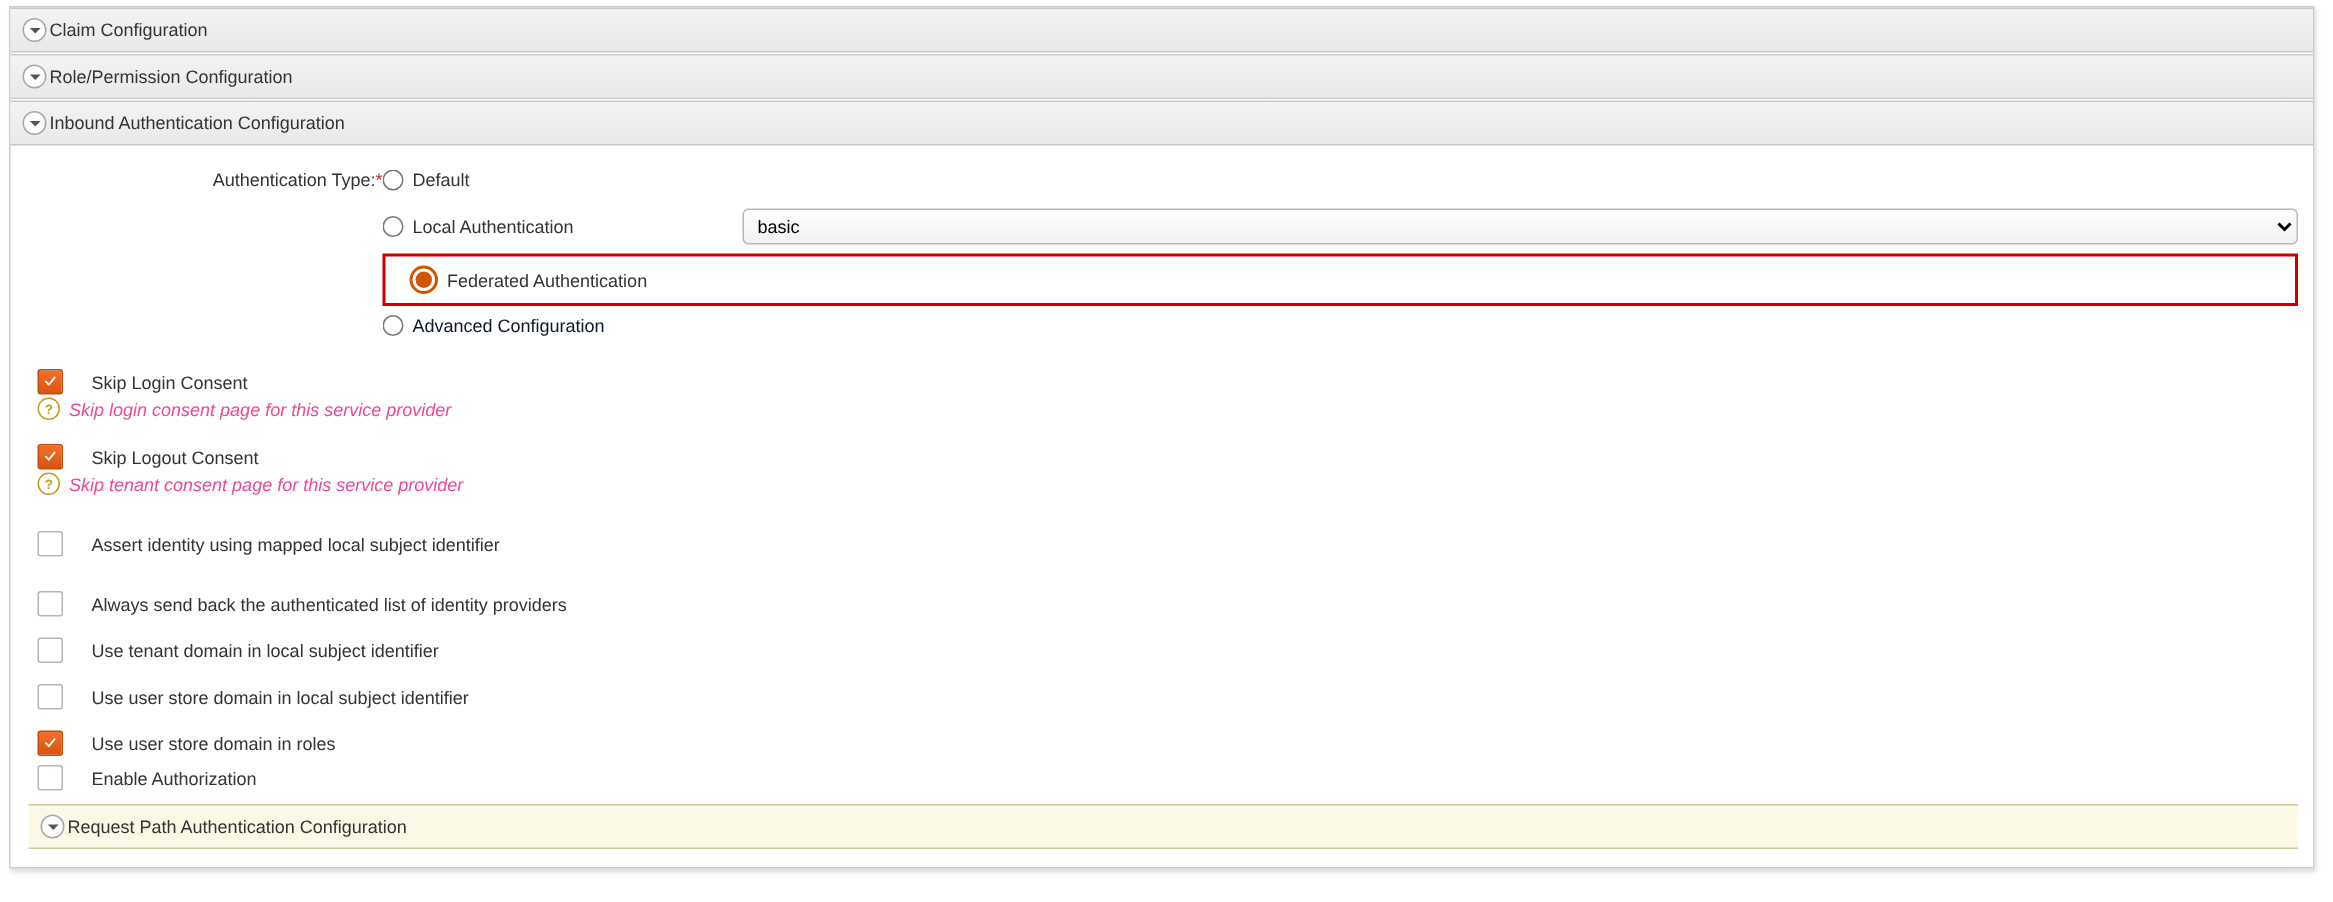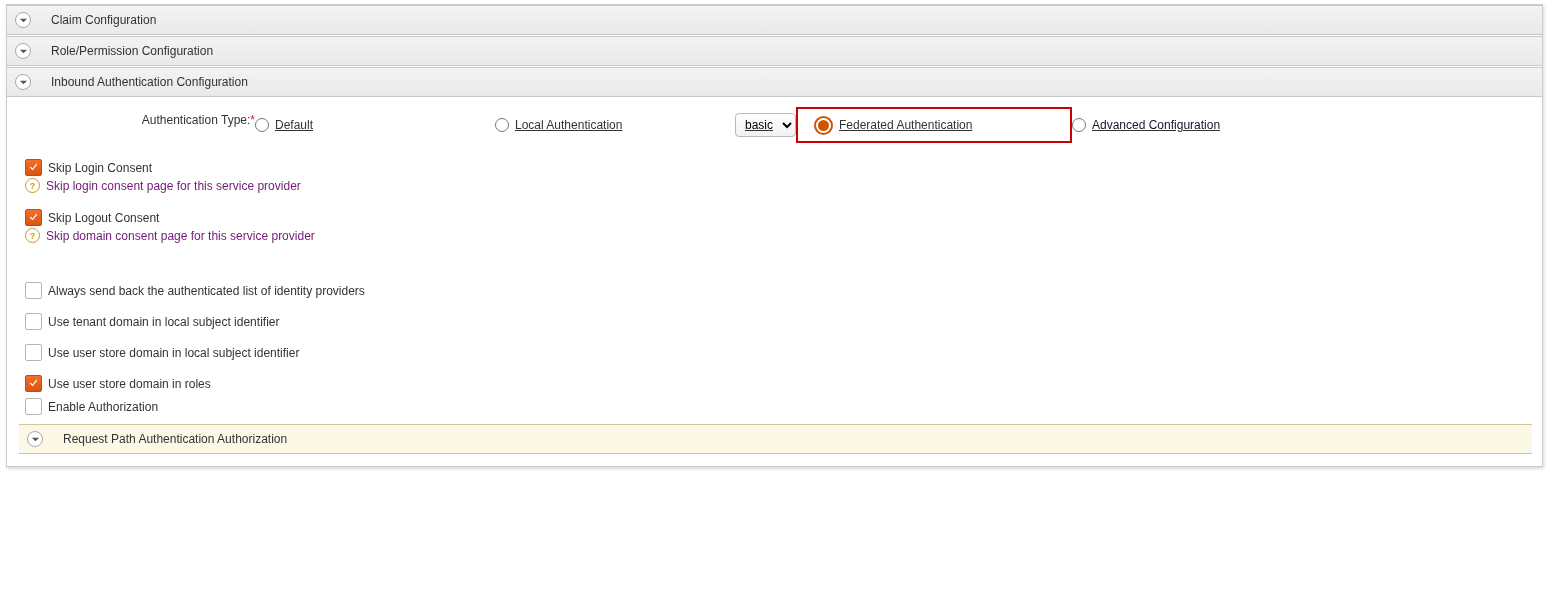--- a/index.html
+++ b/index.html
@@ -13,21 +13,21 @@
   .panel {
     width: 1535px;
     margin: 4px 6px 10px 6px;
     border: 1px solid #ccc;
     background: #fff;
     box-shadow: 1px 2px 3px rgba(0,0,0,0.15);
   }
   .section-header {
     display: flex;
     align-items: center;
-    gap: 20px;
+    gap: 2px;
     height: 28px;
     padding: 0 8px;
     background: linear-gradient(#f3f3f3, #e9e9e9);
     border: 1px solid #c8c8c8;
     border-left: none;
     border-right: none;
     cursor: pointer;
     margin-top: 1px;
   }
   .section-header:first-child { margin-top: 0; }
@@ -48,23 +48,22 @@
   }
   .row-auth {
     display: grid;
     grid-template-columns: 230px 1fr;
     align-items: start;
   }
   .label-col { padding-top: 6px; text-align: right; }
   .required { color: #c62828; }
   .auth-options {
     display: flex;
-    flex-direction: row;
+    flex-direction: column;
     gap: 0;
-    text-decoration: underline;
   }
   .auth-row {
     display: grid;
     grid-template-columns: 240px auto;
     align-items: center;
     padding: 6px 0;
   }
   .radio-wrap {
     display: flex;
     align-items: center;
@@ -94,21 +93,21 @@
     background: linear-gradient(#fff,#f1f1f1);
   }
   .link { color: #0f172a; text-decoration: none; }
   .highlight-box {
     border: 2px solid #cc0000;
     padding: 6px 16px;
   }
   .check-row {
     display: flex;
     align-items: center;
-    gap: 6px;
+    gap: 19px;
     margin-top: 8px;
   }
   .chk {
     width: 15px; height: 15px;
     border: 1px solid #b5b5b5;
     border-radius: 2px;
     background: #fff;
     display: inline-flex;
     align-items: center;
     justify-content: center;
@@ -126,21 +125,21 @@
     margin-top: 2px;
   }
   .hint-icon {
     width: 13px; height: 13px; border-radius: 50%;
     border: 1px solid #c99a22;
     color: #c99a22;
     font-size: 9px; font-weight: bold;
     display: flex; align-items: center; justify-content: center;
     flex-shrink: 0;
   }
-  .hint-text { color: #701a75; }
+  .hint-text { font-style: italic; color: #ec4899; }
   .gap { height: 8px; }
 </style>
 </head>
 <body>
 
 <div class="panel">
 
   <div class="section-header">
     <span class="chev">
       <svg viewBox="0 0 10 10">
@@ -234,26 +233,30 @@
     <div class="check-row">
       <span class="chk on">
         <svg viewBox="0 0 12 12">
             <path d="M2 6 L5 9 L10 3 L9 2 L5 7 L3 5 Z"></path>
           </svg>
       </span>
       <span>Skip Logout Consent</span>
     </div>
     <div class="hint-row">
       <span class="hint-icon">?</span>
-      <span class="hint-text">Skip domain consent page for this service provider</span>
+      <span class="hint-text">Skip tenant consent page for this service provider</span>
     </div>
 
     <div class="gap"></div>
       <div class="gap"></div>
 
+    <div class="check-row">
+      <span class="chk"></span>
+      <span>Assert identity using mapped local subject identifier</span>
+    </div>
 
     <div class="check-row" style="margin-top:23px">
       <span class="chk"></span>
       <span>Always send back the authenticated list of identity providers</span>
     </div>
 
     <div class="check-row" style="margin-top:14px">
       <span class="chk"></span>
       <span>Use tenant domain in local subject identifier</span>
     </div>
@@ -278,18 +281,18 @@
     </div>
 
     <div class="gap"></div>
 
     <div class="section-header region-highlight" style="margin-left:-6px;">
       <span class="chev">
         <svg viewBox="0 0 10 10">
             <path d="M1 3 L5 7 L9 3 Z"></path>
           </svg>
       </span>
-      <span>Request Path Authentication Authorization</span>
+      <span>Request Path Authentication Configuration</span>
     </div>
 
   </div>
 
 </div>
 
 </body></html>

